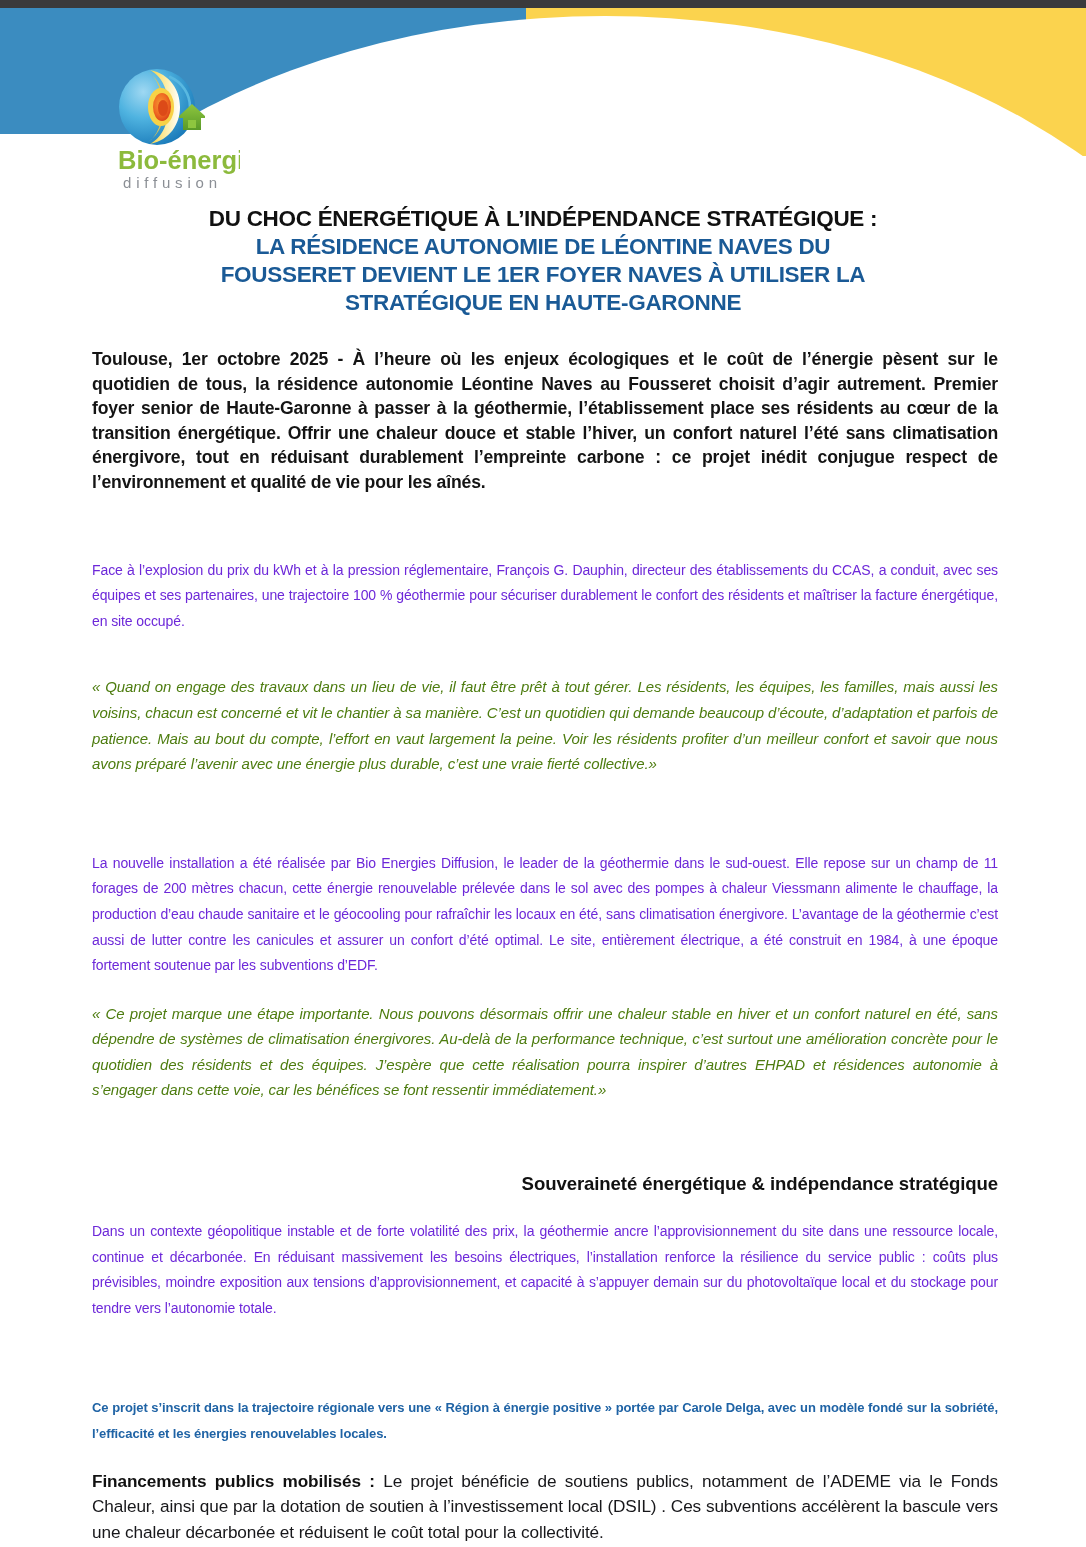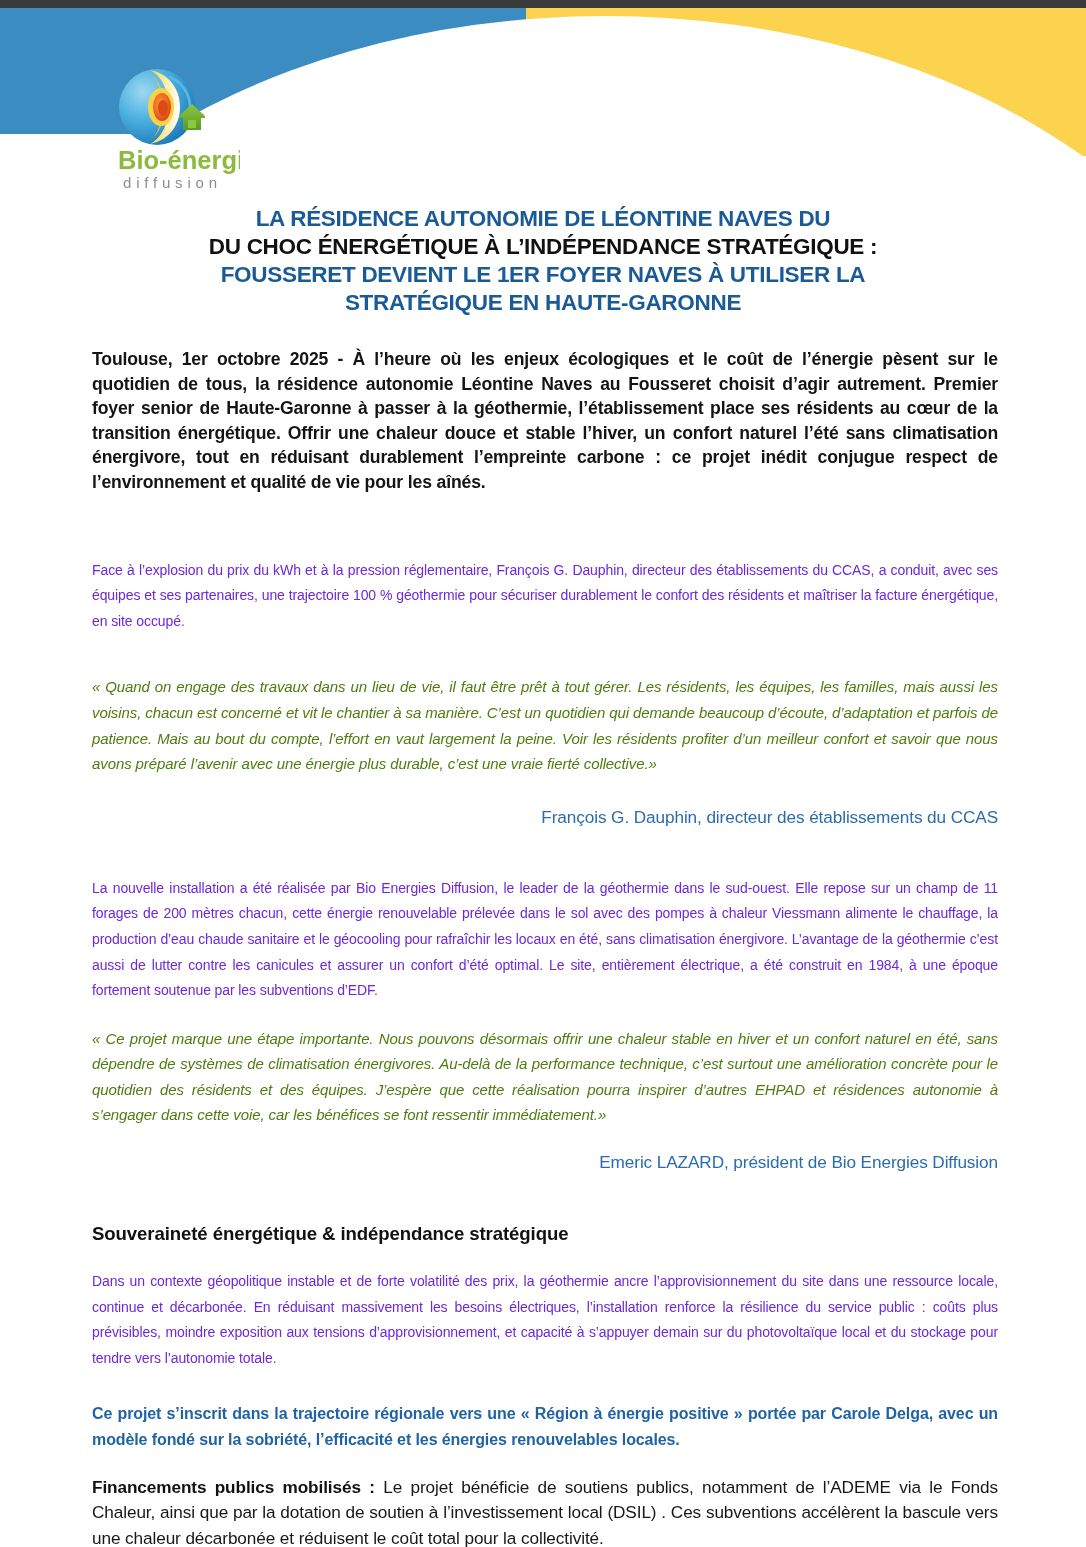--- a/index.html
+++ b/index.html
@@ -89,21 +89,21 @@
     line-height: 28px;
     letter-spacing: -0.3px;
   }
   .title-line-1 { color: #111111; }
   .title-rest { color: #1a5a96; }
 
   .body-col {
     padding: 0 88px 0 92px;
   }
 
-  p { margin: 0; }
+  p { margin: 0; text-align: right; }
 
   .lead {
     font-weight: bold;
     font-size: 17.6px;
     line-height: 24.6px;
     color: #141414;
     text-align: justify;
     margin-bottom: 63px;
     letter-spacing: -0.15px;
   }
@@ -136,25 +136,26 @@
   .section-head {
     font-weight: bold;
     font-size: 18.6px;
     line-height: 26px;
     color: #111111;
     letter-spacing: -0.1px;
   }
 
   .highlight {
     font-weight: bold;
-    font-size: 16px;
+    font-size: 13px;
     line-height: 25.6px;
     color: #1f63a5;
     text-align: justify;
     letter-spacing: -0.1px;
+    margin-top: 44px;
   }
 
   .funding {
     font-size: 17.2px;
     line-height: 25.6px;
     color: #17171a;
     text-align: justify;
     letter-spacing: -0.1px;
   }
   .funding b { color: #111111; }
@@ -211,51 +212,49 @@
       <path d="M75 54 l13 -12 l13 12 v2 h-4 v12 h-18 v-12 h-4 z" fill="url(#gHouse)"></path>
       <rect x="84" y="58" width="8" height="8" fill="#8ec63f"></rect>
       <text x="14" y="107" font-family="'Liberation Sans', sans-serif" font-size="25.5" font-weight="bold" fill="#8cba3c">Bio-énergies</text>
       <text x="19" y="126" font-family="'Liberation Sans', sans-serif" font-size="15" letter-spacing="4.8" fill="#8b8f95">diffusion</text>
     </svg>
   </div>
 
   <div class="content">
 
     <div class="title-block">
+      <div class="title-line title-line-1">DU CHOC ÉNERGÉTIQUE À L’INDÉPENDANCE STRATÉGIQUE :</div>
       <div class="title-line title-rest">LA RÉSIDENCE AUTONOMIE DE LÉONTINE NAVES DU</div>
-      <div class="title-line title-line-1">DU CHOC ÉNERGÉTIQUE À L’INDÉPENDANCE STRATÉGIQUE :</div>
       <div class="title-line title-rest">FOUSSERET DEVIENT LE 1ER FOYER NAVES À UTILISER LA</div>
       <div class="title-line title-rest">STRATÉGIQUE EN HAUTE-GARONNE</div>
     </div>
 
     <div class="body-col">
 
       <p class="lead">Toulouse, 1er octobre 2025 - À l’heure où les enjeux écologiques et le coût de l’énergie pèsent sur le quotidien de tous, la résidence autonomie Léontine Naves au Fousseret choisit d’agir autrement. Premier foyer senior de Haute-Garonne à passer à la géothermie, l’établissement place ses résidents au cœur de la transition énergétique. Offrir une chaleur douce et stable l’hiver, un confort naturel l’été sans climatisation énergivore, tout en réduisant durablement l’empreinte carbone : ce projet inédit conjugue respect de l’environnement et qualité de vie pour les aînés.</p>
 
       <p class="para">Face à l’explosion du prix du kWh et à la pression réglementaire, François G. Dauphin, directeur des établissements du CCAS, a conduit, avec ses équipes et ses partenaires, une trajectoire 100 % géothermie pour sécuriser durablement le confort des résidents et maîtriser la facture énergétique, en site occupé.</p>
 
       <div class="sp-40"></div>
 
       <p class="quote">« Quand on engage des travaux dans un lieu de vie, il faut être prêt à tout gérer. Les résidents, les équipes, les familles, mais aussi les voisins, chacun est concerné et vit le chantier à sa manière. C’est un quotidien qui demande beaucoup d’écoute, d’adaptation et parfois de patience. Mais au bout du compte, l’effort en vaut largement la peine. Voir les résidents profiter d’un meilleur confort et savoir que nous avons préparé l’avenir avec une énergie plus durable, c’est une vraie fierté collective.»</p>
 
       <div class="sp-28"></div>
 
-      <p class="attrib">François G. Dauphin, directeur des établissements du CCAS</p>
 
       <div class="sp-46"></div>
 
       <p class="para">La nouvelle installation a été réalisée par Bio Energies Diffusion, le leader de la géothermie dans le sud-ouest. Elle repose sur un champ de 11 forages de 200 mètres chacun, cette énergie renouvelable prélevée dans le sol avec des pompes à chaleur Viessmann alimente le chauffage, la production d’eau chaude sanitaire et le géocooling pour rafraîchir les locaux en été, sans climatisation énergivore. L’avantage de la géothermie c’est aussi de lutter contre les canicules et assurer un confort d’été optimal. Le site, entièrement électrique, a été construit en 1984, à une époque fortement soutenue par les subventions d’EDF.</p>
 
       <div class="sp-22"></div>
 
       <p class="quote">« Ce projet marque une étape importante. Nous pouvons désormais offrir une chaleur stable en hiver et un confort naturel en été, sans dépendre de systèmes de climatisation énergivores. Au-delà de la performance technique, c’est surtout une amélioration concrète pour le quotidien des résidents et des équipes. J’espère que cette réalisation pourra inspirer d’autres EHPAD et résidences autonomie à s’engager dans cette voie, car les bénéfices se font ressentir immédiatement.»</p>
 
       <div class="sp-22"></div>
 
-      <p class="attrib">Emeric LAZARD, président de Bio Energies Diffusion</p>
 
       <div class="sp-46"></div>
 
       <p class="section-head">Souveraineté énergétique &amp; indépendance stratégique</p>
 
       <div class="sp-22"></div>
 
       <p class="para">Dans un contexte géopolitique instable et de forte volatilité des prix, la géothermie ancre l’approvisionnement du site dans une ressource locale, continue et décarbonée. En réduisant massivement les besoins électriques, l’installation renforce la résilience du service public : coûts plus prévisibles, moindre exposition aux tensions d’approvisionnement, et capacité à s’appuyer demain sur du photovoltaïque local et du stockage pour tendre vers l’autonomie totale.</p>
 
       <div class="sp-30"></div>

